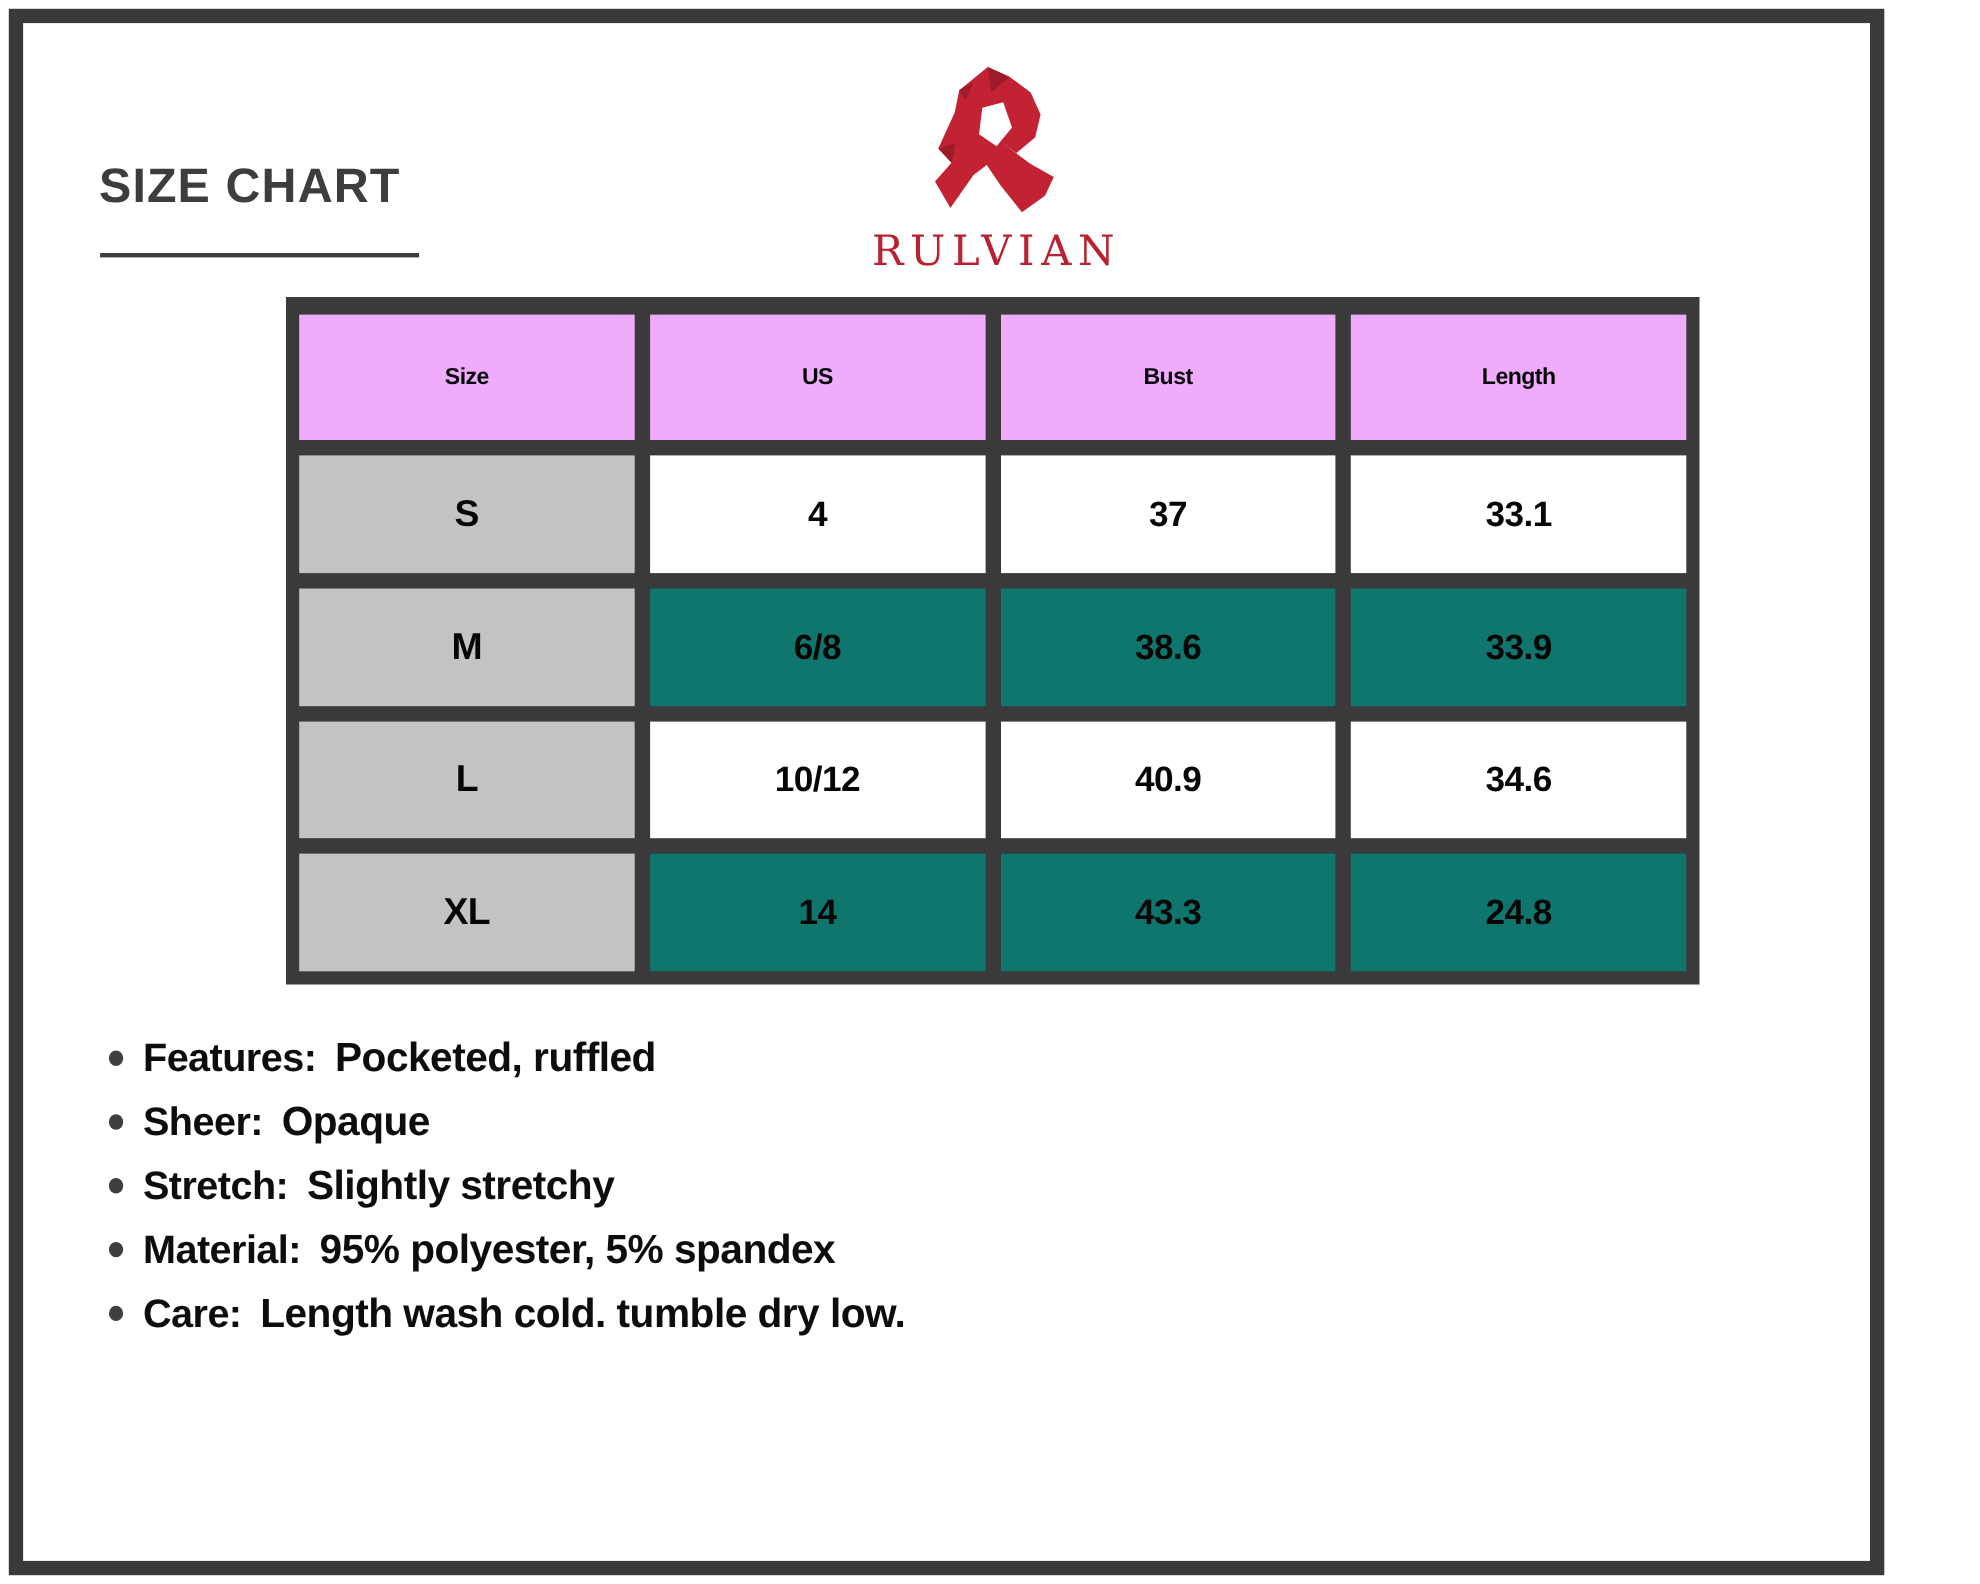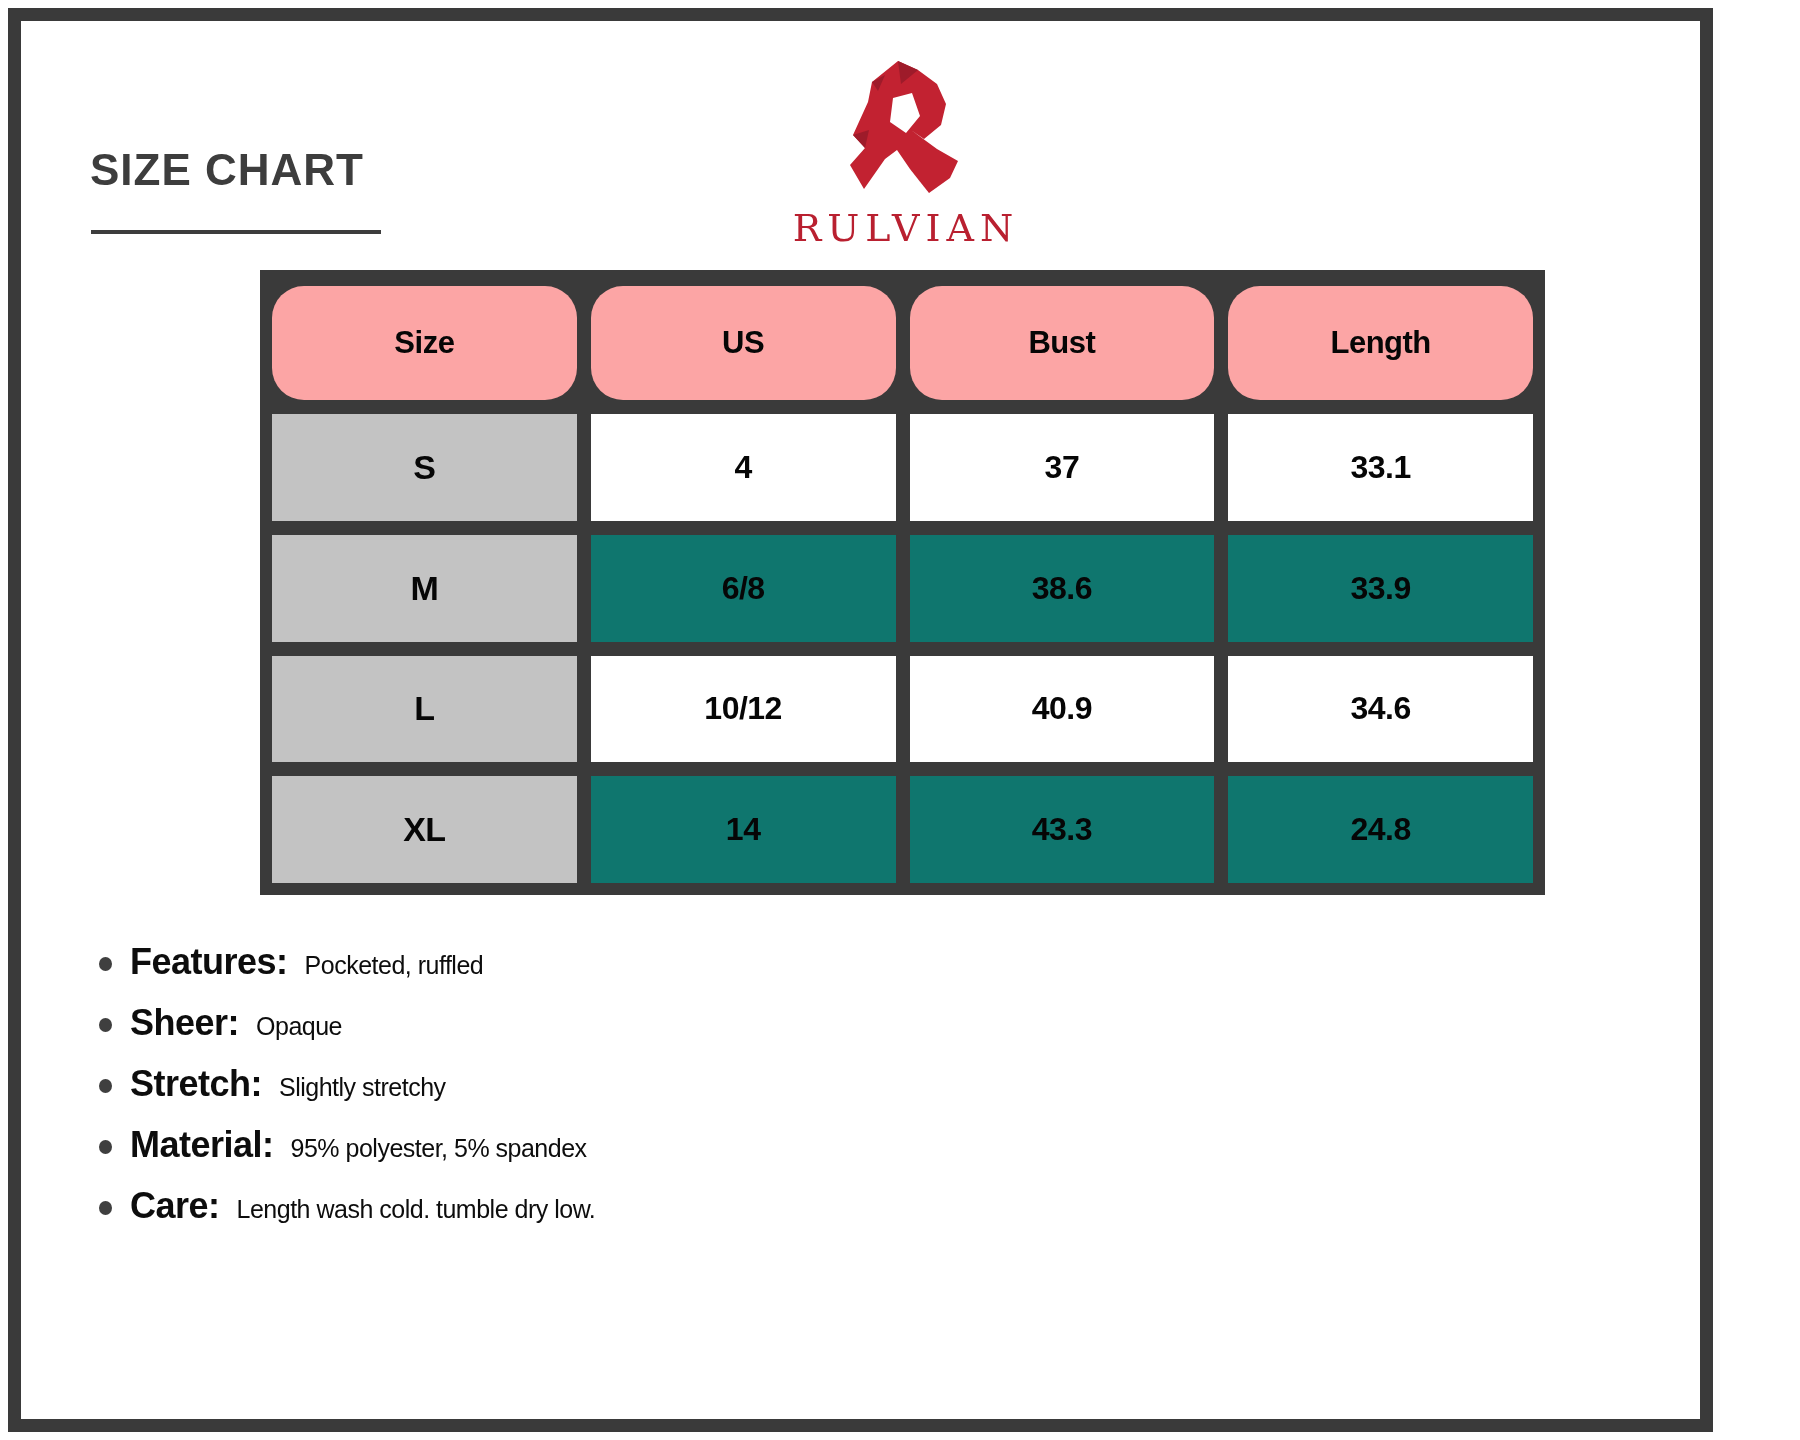--- a/index.html
+++ b/index.html
@@ -28,34 +28,34 @@
   .size-table{
     position:absolute;left:260px;top:270px;width:1285px;height:625px;
     background:#3a3a3a;box-sizing:border-box;padding:16px 12px 12px 12px;
     display:grid;grid-template-columns:repeat(4,1fr);grid-template-rows:114px repeat(4,1fr);
     gap:14px;
   }
   .cell{
     display:flex;align-items:center;justify-content:center;
     color:#060606;font-weight:bold;letter-spacing:-0.5px;
   }
-  .cell.head{background:#fca5a5;font-size:31px;border-radius:32px;}
+  .cell.head{background:#f0abfc;font-size:21px;}
   .cell.rowlabel{background:#c3c3c3;font-size:34px;}
   .cell.data{background:#ffffff;font-size:32px;}
   .cell.data.alt{background:#0f766e;}
 
   
   .details{position:absolute;left:99px;top:940px;}
   .detail-item{display:flex;align-items:baseline;margin-bottom:14px;line-height:44px;}
   .bullet{
     align-self:center;flex:0 0 auto;width:13px;height:14px;border-radius:50%;
     background:#3f3f3f;margin-right:18px;
   }
   .detail-label{font-size:36px;font-weight:bold;color:#0d0d0d;letter-spacing:-0.5px;}
-  .detail-value{font-size:25px;font-weight:normal;color:#0d0d0d;letter-spacing:-0.5px;margin-left:17px;}
+  .detail-value{font-size:37px;font-weight:bold;color:#0d0d0d;letter-spacing:-0.5px;margin-left:17px;}
 </style>
 </head>
 <body>
 
 <div class="canvas">
 
   <div class="frame"></div>
 
   <div class="page-title">SIZE CHART</div>
   <div class="title-underline"></div>

